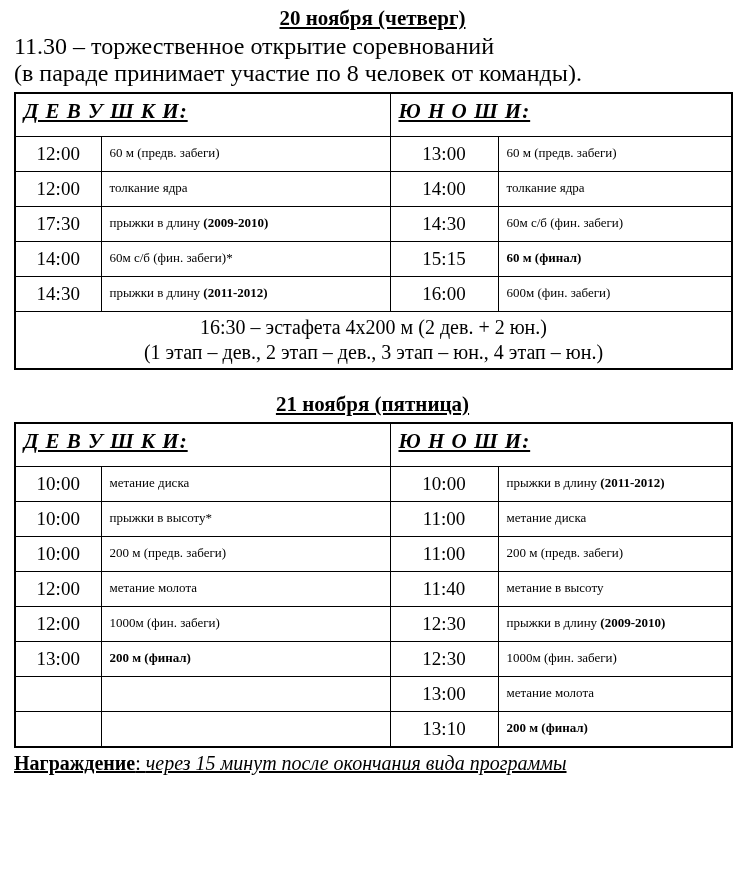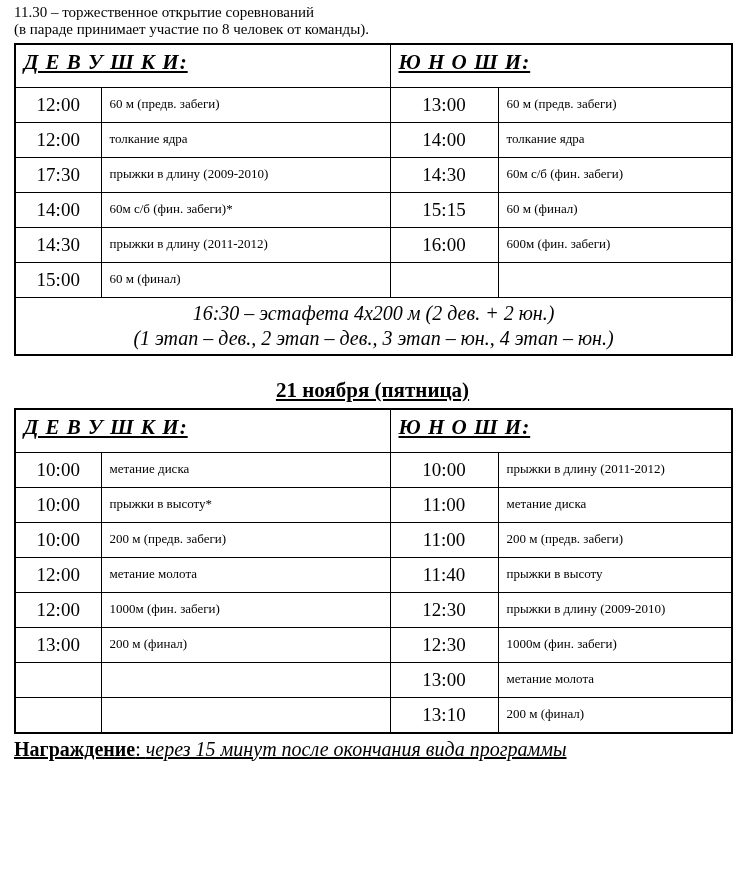--- a/index.html
+++ b/index.html
@@ -12,21 +12,21 @@
 
   .day-title {
     text-align: center;
     font-size: 21px;
     font-weight: bold;
     text-decoration: underline;
     margin: 2px 0 2px 0;
   }
   .day-title.second { margin-top: 22px; }
 
-  .intro { font-size: 15px; margin: 0; line-height: 1.12; }
+  .intro { font-size: 24px; margin: 0; line-height: 1.12; }
 
   table.schedule {
     border-collapse: collapse;
     table-layout: fixed;
     width: 717px;
     border: 2px solid #000;
     margin-top: 5px;
   }
   table.schedule td, table.schedule th { border: 1px solid #000; vertical-align: middle; }
 
@@ -34,38 +34,39 @@
     text-align: left;
     font-size: 21px;
     font-style: italic;
     font-weight: bold;
     padding: 5px 8px 12px 8px;
   }
   th.group-header span { text-decoration: underline; letter-spacing: 1px; }
 
   td.time { text-align: center; font-size: 19px; padding: 6px 18px; }
   td.event { font-size: 13px; padding: 6px 8px; line-height: 1.15; }
-  td.event b { font-weight: normal; }
-
-  td.relay-cell { text-align: center; font-size: 20px; padding: 3px 13px; line-height: 1.25; font-style: italic; }
+  td.event b { font-weight: bold; }
+
+  td.relay-cell { text-align: center; font-size: 20px; padding: 3px 13px; line-height: 1.25; }
 
   .award {
     font-size: 20px;
     margin: 4px 0 0 0;
     text-decoration: underline;
   }
   .award .award-label { font-weight: bold; }
   .award .award-rest { font-style: italic; }
 </style>
 </head>
 <body>
 
 <div class="doc">
 
   <section>
+    <h1 class="day-title">20 ноября (четверг)</h1>
     <p class="intro">11.30 – торжественное открытие соревнований</p>
     <p class="intro">(в параде принимает участие по 8 человек от команды).</p>
 
     <table class="schedule">
       <colgroup>
         <col style="width:86px">
           <col style="width:289px">
           <col style="width:108px">
           <col style="width:234px">
       </colgroup>
@@ -102,26 +103,20 @@
             <td class="time">14:00</td>
             <td class="event"><span>60м с/б (фин. забеги)*</span></td>
             <td class="time">15:15</td>
             <td class="event"><b>60 м (финал)</b></td>
           </tr>
           <tr>
             <td class="time">14:30</td>
             <td class="event"><span>прыжки в длину </span><b>(2011-2012)</b></td>
             <td class="time">16:00</td>
             <td class="event"><span>600м (фин. забеги)</span></td>
-          </tr>
-          <tr>
-            <td class="time">15:00</td>
-            <td class="event"><b>60 м (финал)</b></td>
-            <td class="time"></td>
-            <td class="event"></td>
           </tr>
         </tbody>
       <tbody>
         <tr>
           <td class="relay-cell" colspan="4">
             <div>16:30 – эстафета 4х200 м (2 дев. + 2 юн.)</div>
             <div>(1 этап – дев., 2 этап – дев., 3 этап – юн., 4 этап – юн.)</div>
           </td>
         </tr>
       </tbody>
@@ -165,21 +160,21 @@
           <tr>
             <td class="time">10:00</td>
             <td class="event"><span>200 м (предв. забеги)</span></td>
             <td class="time">11:00</td>
             <td class="event"><span>200 м (предв. забеги)</span></td>
           </tr>
           <tr>
             <td class="time">12:00</td>
             <td class="event"><span>метание молота</span></td>
             <td class="time">11:40</td>
-            <td class="event"><span>прыжки в высоту</span></td>
+            <td class="event"><span>метание в высоту</span></td>
           </tr>
           <tr>
             <td class="time">12:00</td>
             <td class="event"><span>1000м (фин. забеги)</span></td>
             <td class="time">12:30</td>
             <td class="event"><span>прыжки в длину </span><b>(2009-2010)</b></td>
           </tr>
           <tr>
             <td class="time">13:00</td>
             <td class="event"><b>200 м (финал)</b></td>

